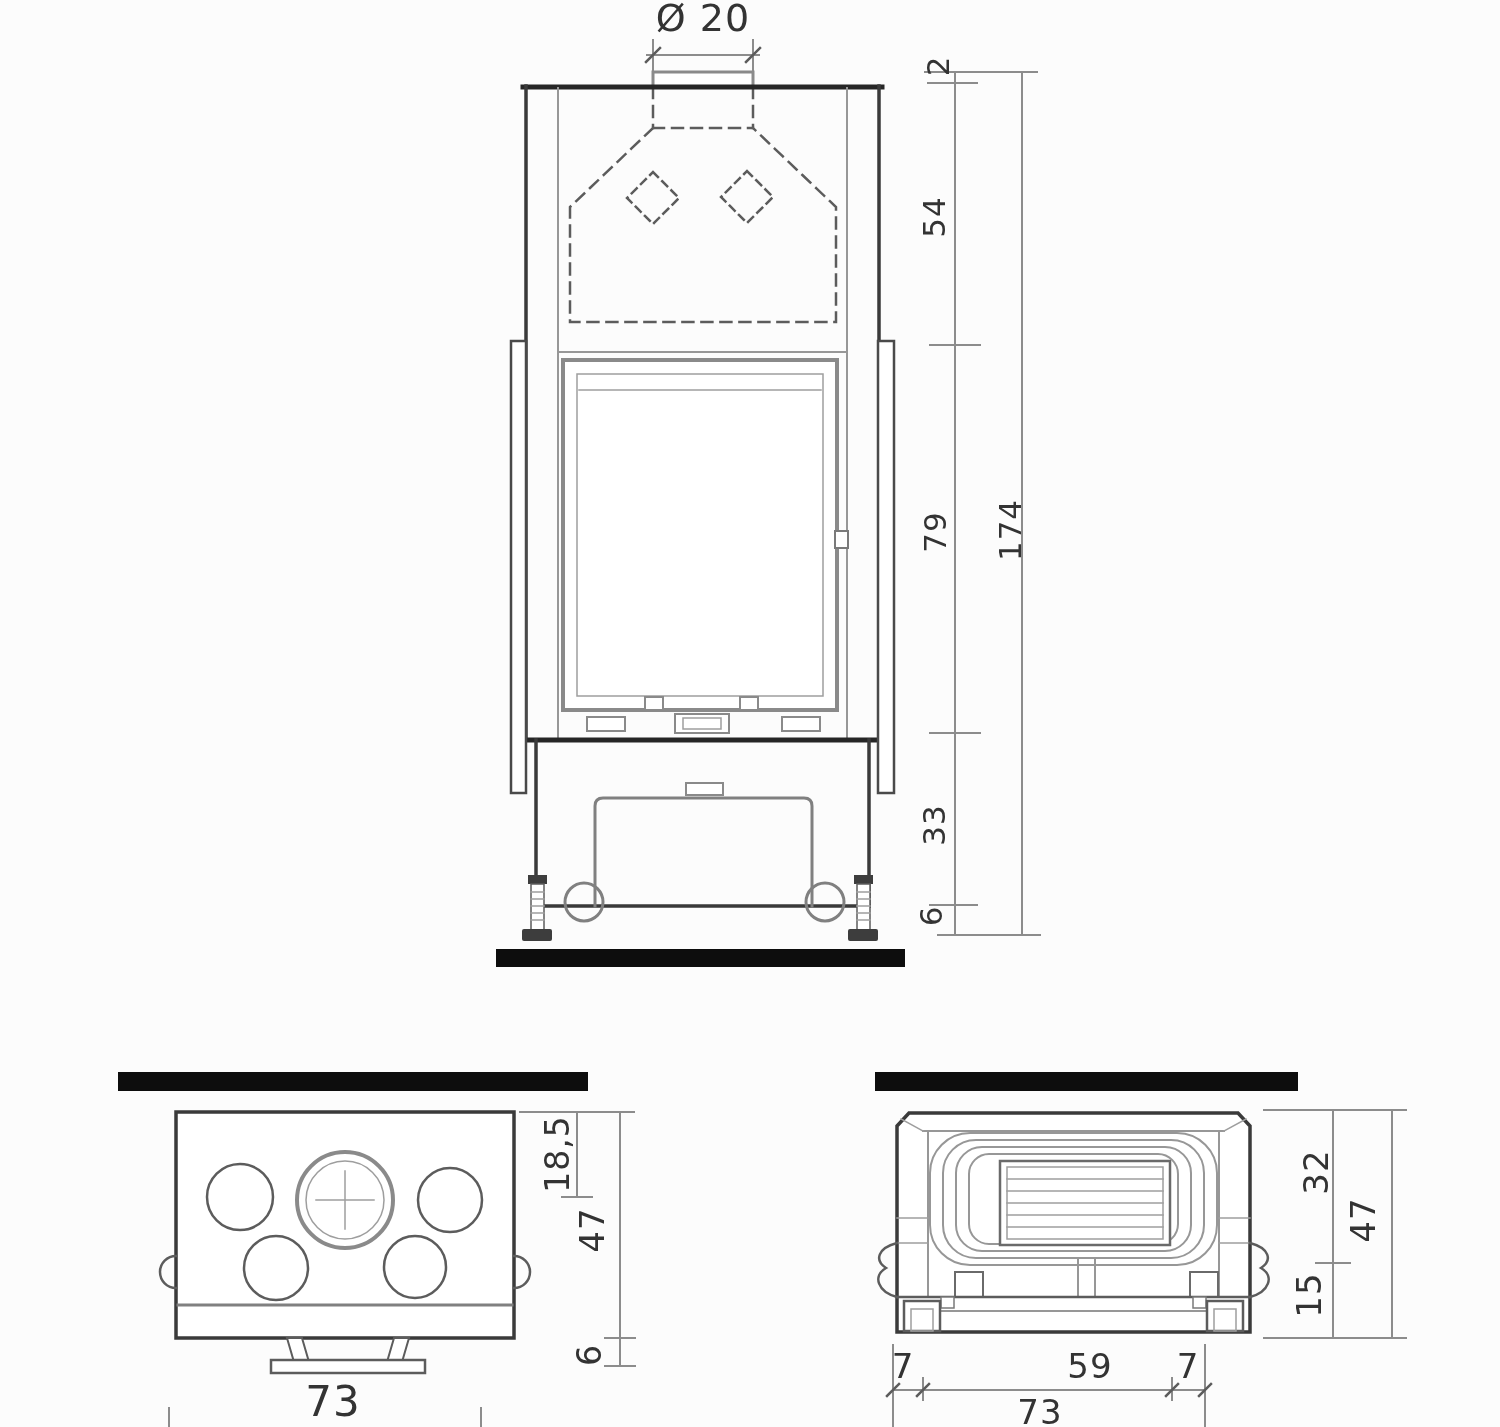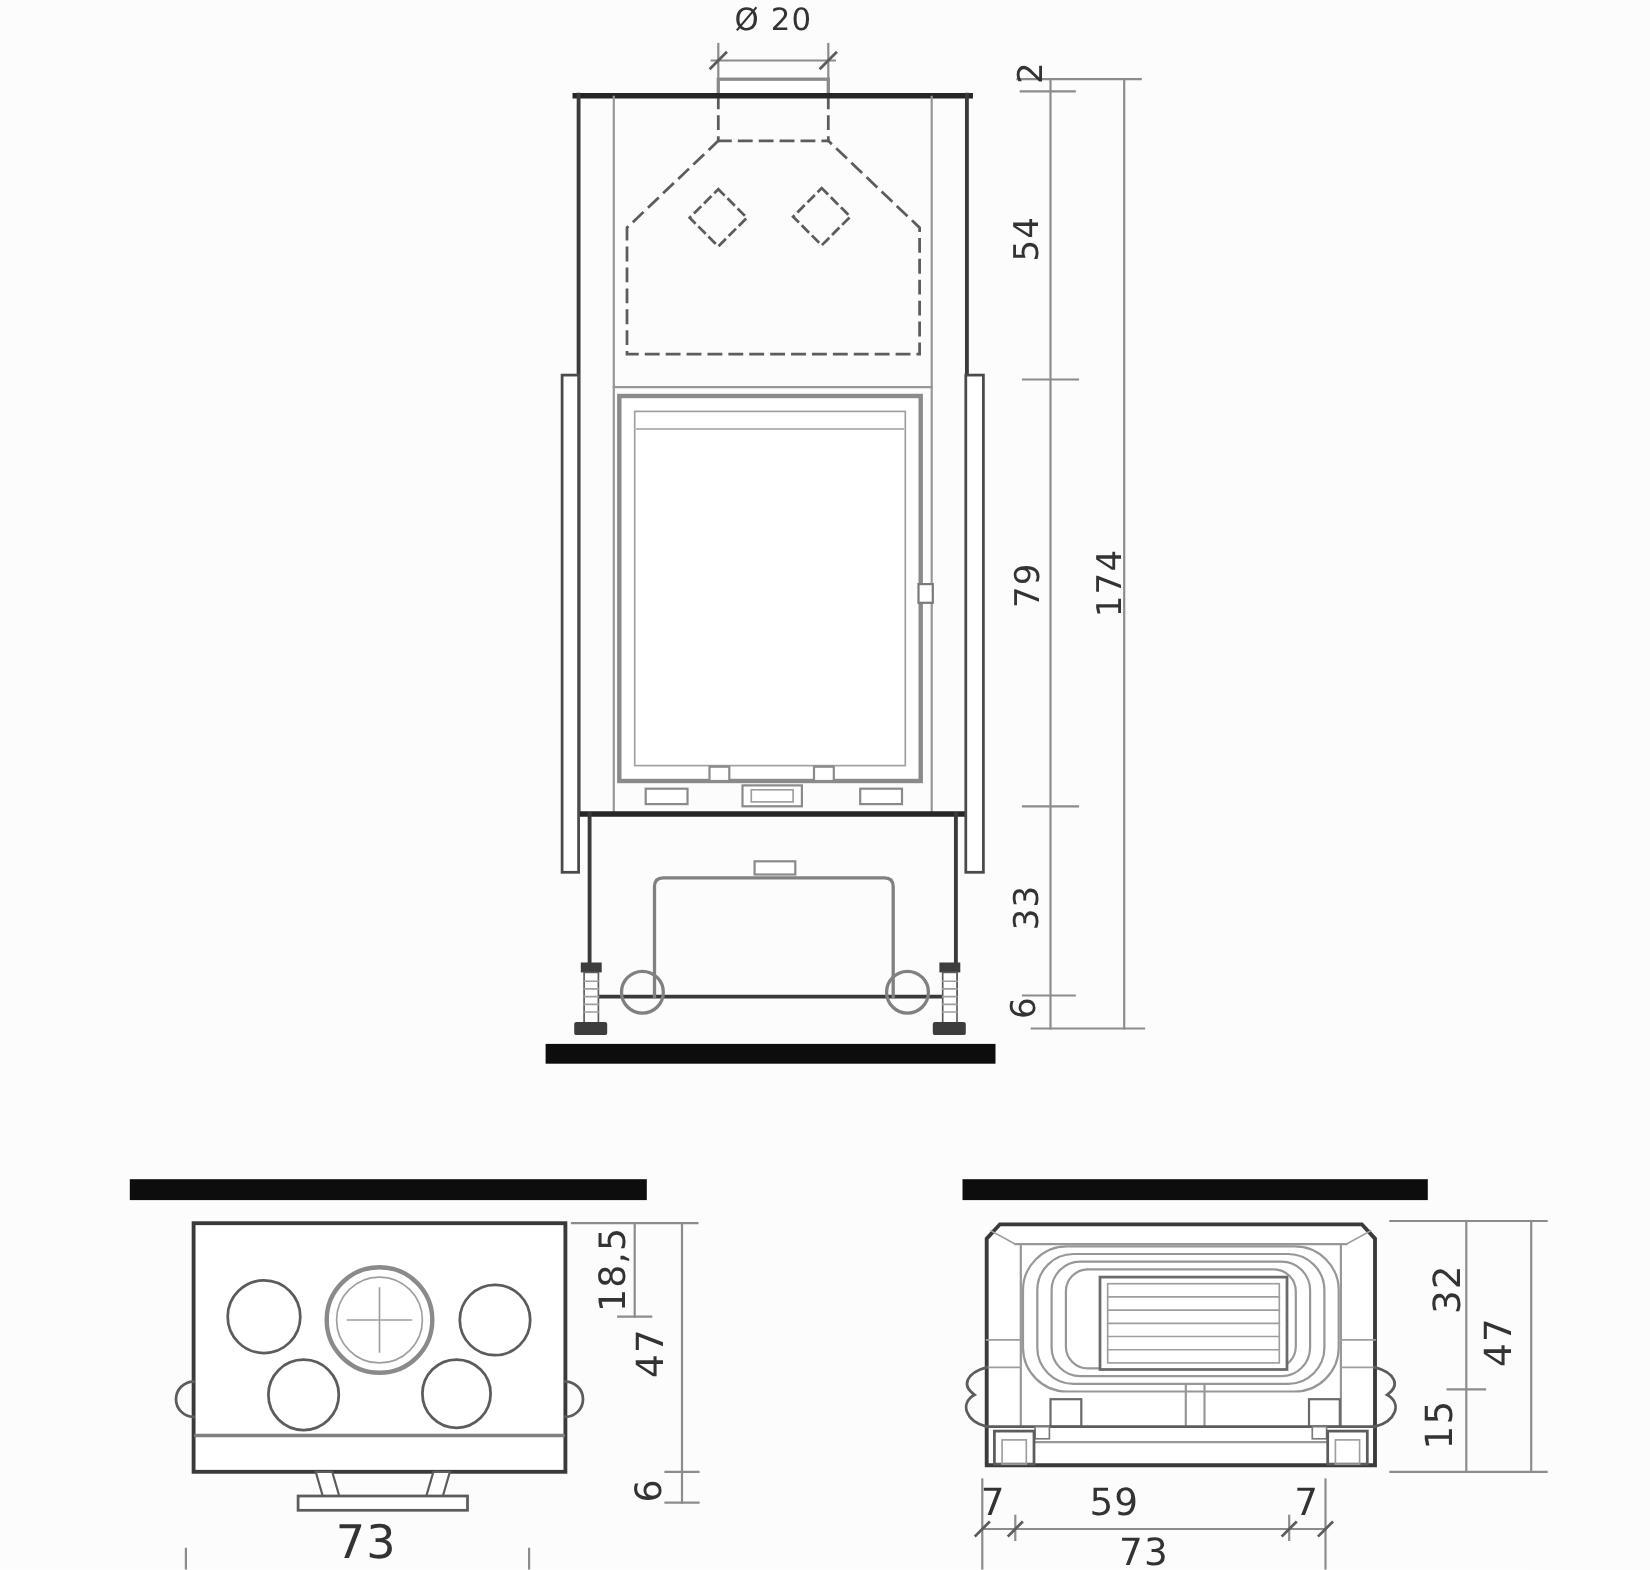--- a/index.html
+++ b/index.html
@@ -227,34 +227,34 @@
       <line class="ln s-dim" x1="923" y1="1378" x2="923" y2="1400"></line>
       <line class="ln s-dim" x1="1172" y1="1378" x2="1172" y2="1400"></line>
       <line class="ln s-dim" x1="893" y1="1390" x2="1205" y2="1390"></line>
       <line class="ln s-med" x1="917" y1="1396" x2="929" y2="1384"></line>
       <line class="ln s-med" x1="1166" y1="1396" x2="1178" y2="1384"></line>
       <line class="ln s-med" x1="887" y1="1396" x2="899" y2="1384"></line>
       <line class="ln s-med" x1="1199" y1="1396" x2="1211" y2="1384"></line>
     </g>
   </svg>
 
-  <div class="lbl" style="left:703px;top:18px;font-size:28px;">Ø 20</div>
+  <div class="lbl" style="left:703px;top:18px;font-size:38px;">Ø 20</div>
   <div class="lbl rot" style="left:938px;top:66px;font-size:31px;">2</div>
   <div class="lbl rot" style="left:934px;top:217px;font-size:31px;">54</div>
   <div class="lbl rot" style="left:935px;top:532px;font-size:31px;">79</div>
   <div class="lbl rot" style="left:1010px;top:530px;font-size:31px;">174</div>
   <div class="lbl rot" style="left:934px;top:825px;font-size:31px;">33</div>
   <div class="lbl rot" style="left:931px;top:916px;font-size:31px;">6</div>
 
   <div class="lbl rot" style="left:557px;top:1154px;font-size:33px;">18,5</div>
   <div class="lbl rot" style="left:592px;top:1230px;font-size:34px;">47</div>
   <div class="lbl rot" style="left:589px;top:1355px;font-size:33px;">6</div>
   <div class="lbl" style="left:333px;top:1402px;font-size:42px;">73</div>
 
   <div class="lbl rot" style="left:1316px;top:1172px;font-size:34px;">32</div>
   <div class="lbl rot" style="left:1363px;top:1220px;font-size:34px;">47</div>
   <div class="lbl rot" style="left:1309px;top:1295px;font-size:34px;">15</div>
   <div class="lbl" style="left:903px;top:1366px;font-size:34px;">7</div>
-  <div class="lbl" style="left:1013px;top:1366px;font-size:34px;">59</div>
+  <div class="lbl" style="left:1090px;top:1366px;font-size:34px;">59</div>
   <div class="lbl" style="left:1188px;top:1366px;font-size:34px;">7</div>
   <div class="lbl" style="left:1040px;top:1412px;font-size:34px;">73</div>
 
 </div>
 
 </body></html>

